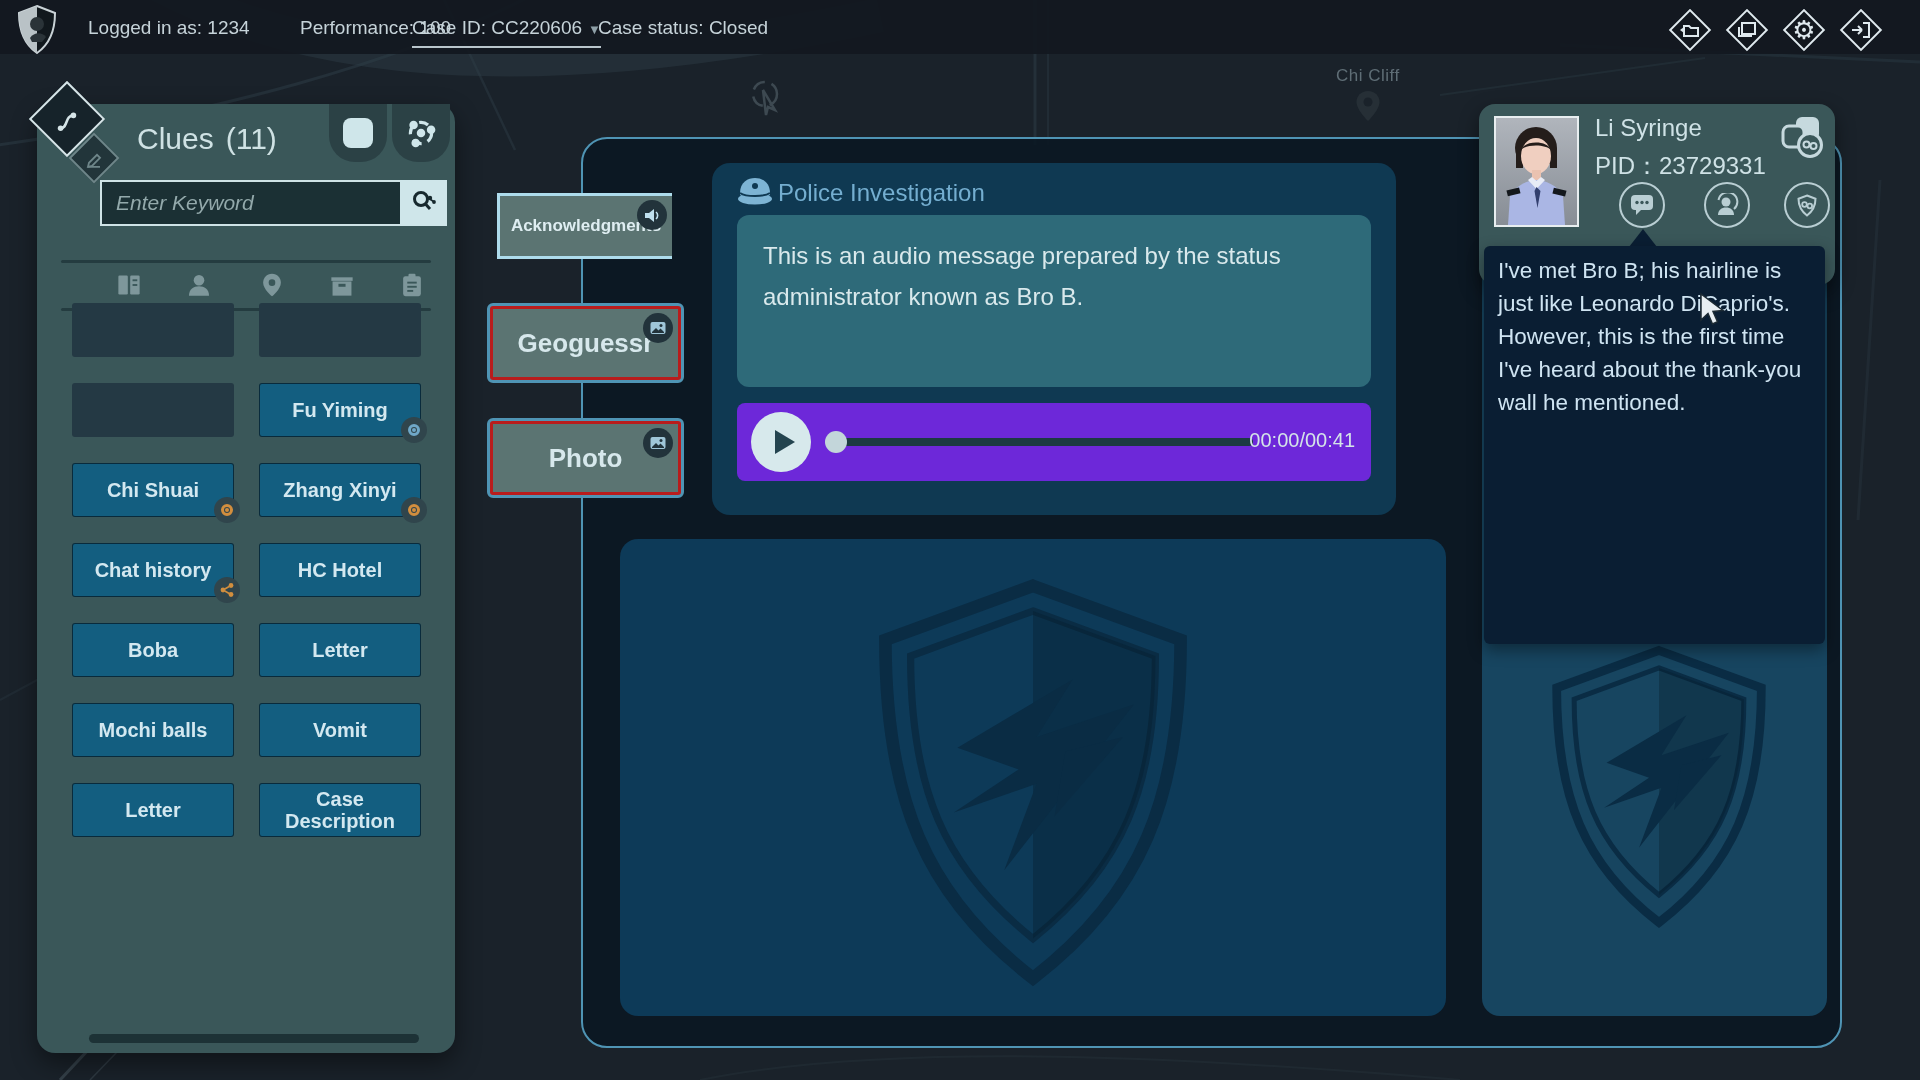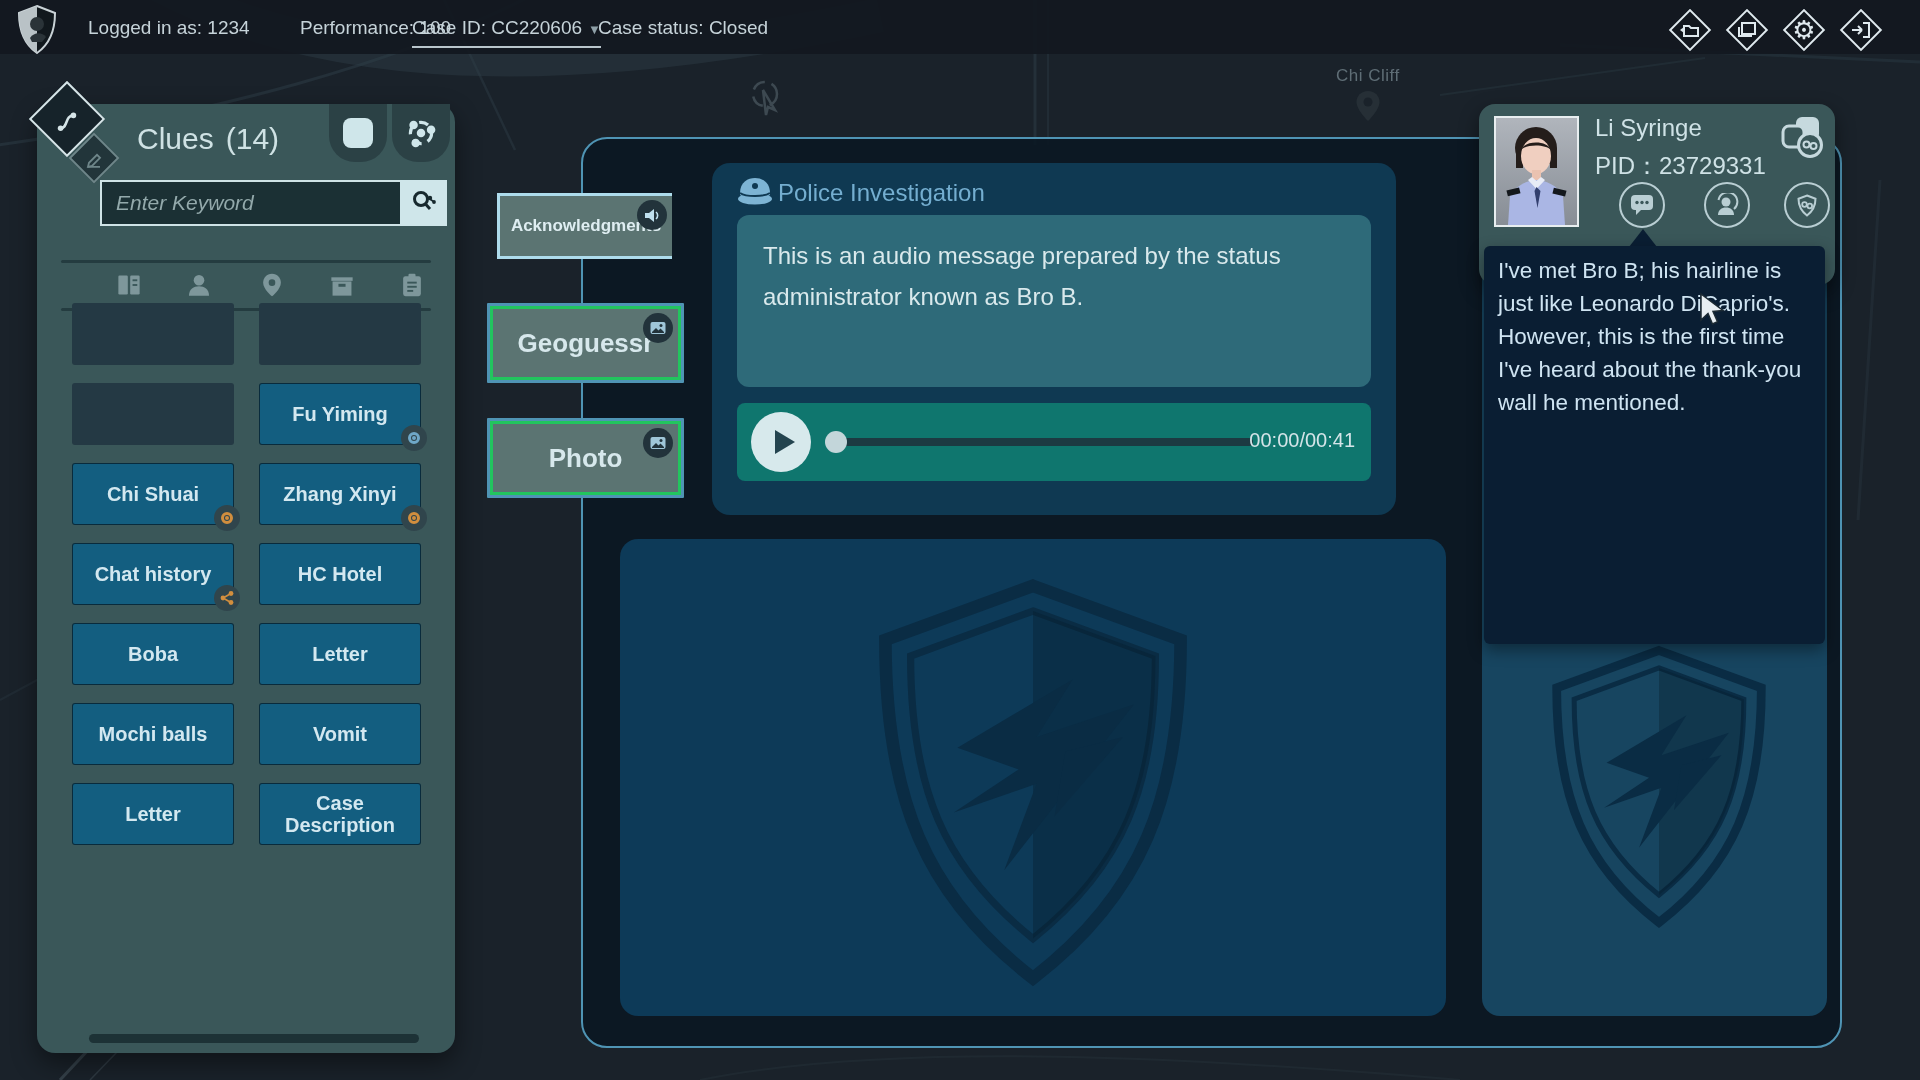--- a/index.html
+++ b/index.html
@@ -24,29 +24,29 @@
   .dicon .dg{position:absolute;left:0;top:0;width:48px;height:48px;display:flex;align-items:center;justify-content:center;color:#dfe9ee;}
 
   
   .board{position:absolute;left:581px;top:137px;width:1261px;height:911px;border:2px solid #4f94b4;border-radius:26px;background:rgba(10,23,34,.88);}
   .centerbox{position:absolute;left:620px;top:539px;width:826px;height:477px;background:#0d3a58;border-radius:18px;overflow:hidden;}
   .rightpanel{position:absolute;left:1482px;top:143px;width:345px;height:873px;background:#174560;border-radius:18px;overflow:hidden;}
 
   
   .tab{position:absolute;display:flex;align-items:center;justify-content:center;color:#dfeef2;font-weight:bold;cursor:pointer;}
   .tab-active{left:497px;top:193px;width:175px;height:66px;background:#5b7472;border:3px solid #aedcec;border-right:none;font-size:17px;}
-  .tab-frame{background:#22c55e;border:3px solid #4f94b4;padding:3px;border-radius:1px;}
+  .tab-frame{background:#b91c1c;border:3px solid #4f94b4;padding:3px;border-radius:6px;}
   .tab-inner{width:100%;height:100%;background:#5b7472;display:flex;align-items:center;justify-content:center;font-size:26px;font-weight:bold;color:#d7e8ec;}
   .tab-badge{position:absolute;width:30px;height:30px;border-radius:50%;background:#22333b;display:flex;align-items:center;justify-content:center;}
 
   
   .invest{position:absolute;left:712px;top:163px;width:684px;height:352px;background:#0f3952;border-radius:18px;}
   .invest-title{position:absolute;left:66px;top:16px;color:#74aed0;font-size:24px;}
   .msgbox{position:absolute;left:25px;top:52px;width:634px;height:172px;background:#2e6a79;border-radius:12px;padding:20px 26px;color:#d9e9ec;font-size:24px;line-height:41px;}
-  .audio{position:absolute;left:25px;top:240px;width:634px;height:78px;background:#0f766e;border-radius:8px;}
+  .audio{position:absolute;left:25px;top:240px;width:634px;height:78px;background:#6d28d9;border-radius:8px;}
   .playbtn{position:absolute;left:14px;top:9px;width:60px;height:60px;border-radius:50%;background:#d7e9ec;display:flex;align-items:center;justify-content:center;cursor:pointer;}
   .playtri{width:0;height:0;border-left:20px solid #24444f;border-top:12px solid transparent;border-bottom:12px solid transparent;margin-left:7px;}
   .track{position:absolute;left:96px;top:35px;width:420px;height:8px;border-radius:4px;background:#1c3a42;cursor:pointer;}
   .handle{position:absolute;left:88px;top:28px;width:22px;height:22px;border-radius:50%;background:#c3d6da;cursor:pointer;}
   .atime{position:absolute;right:16px;top:26px;color:#d4e4e8;font-size:20px;}
 
   
   .clues{position:absolute;left:37px;top:104px;width:418px;height:949px;background:#3a5759;border-radius:18px;box-shadow:0 10px 26px rgba(0,0,0,.45);}
   .clues-title{position:absolute;left:100px;top:18px;color:#cfe2e4;font-size:30px;}
   .clues-title .cnt{margin-left:12px;}
@@ -54,21 +54,21 @@
   .cdia-g{position:absolute;display:flex;align-items:center;justify-content:center;}
   .pill{position:absolute;top:0;width:58px;height:58px;background:#2b4145;border-radius:0 0 26px 26px;display:flex;align-items:center;justify-content:center;cursor:pointer;}
   .noteicon{width:30px;height:30px;background:#cfe6ea;border-radius:8px;}
   .searchwrap{position:absolute;left:36px;top:76px;width:347px;height:46px;display:flex;margin-left:27px;}
   .searchin{width:300px;height:46px;background:#1b3034;border:2px solid #cfe3e6;border-right:none;color:#c9dde0;font-size:21px;font-style:italic;padding:0 14px;outline:none;}
   .searchin::placeholder{color:#93a9ab;font-style:italic;}
   .searchbtn{width:47px;height:46px;background:#cfe6ea;border:none;display:flex;align-items:center;justify-content:center;cursor:pointer;}
   .filters{position:absolute;left:24px;top:156px;width:370px;}
   .fline{position:absolute;left:0;width:370px;height:3px;background:#243c40;border-radius:2px;}
   .ficon{position:absolute;top:12px;width:26px;height:26px;cursor:pointer;}
-  .slot{position:absolute;width:162px;height:62px;border-radius:3px;display:flex;align-items:center;justify-content:center;text-align:center;}
+  .slot{position:absolute;width:162px;height:54px;border-radius:3px;display:flex;align-items:center;justify-content:center;text-align:center;}
   .slot.empty{background:#243944;}
   .slot.filled{background:#135e80;border:1px solid rgba(8,30,42,.8);cursor:pointer;}
   .slot-label{color:#d3e8f0;font-size:20px;font-weight:bold;line-height:22px;padding:0 6px;}
   .badge{position:absolute;right:-7px;bottom:-7px;width:26px;height:26px;border-radius:50%;background:#30454c;display:flex;align-items:center;justify-content:center;}
   .b-ring{width:12px;height:12px;border-radius:50%;border:3px solid;display:flex;align-items:center;justify-content:center;}
   .b-dot{width:4px;height:4px;border-radius:50%;}
   .cluebar{position:absolute;left:52px;top:930px;width:330px;height:9px;border-radius:5px;background:#1d3236;cursor:pointer;}
 
   
   .card{position:absolute;left:1479px;top:104px;width:356px;height:181px;background:#3a5759;border-radius:16px;box-shadow:0 8px 20px rgba(0,0,0,.45);}
@@ -248,21 +248,21 @@
     </div>
     <div class="cdia" style="left:39px;top:36px;width:36px;height:36px;opacity:.65;border-color:#8aa0a4">
       <span class="cdia-g" style="width:36px;height:36px;transform:rotate(-45deg)">
         <svg width="18" height="18" viewBox="0 0 18 18">
             <path d="M3 15 l1 -4 8 -8 3 3 -8 8 z" fill="none" stroke="#8aa0a4" stroke-width="1.8"></path>
             <path d="M3 15 h12" stroke="#8aa0a4" stroke-width="1.8"></path>
           </svg>
       </span>
     </div>
     <div class="clues-title">
-      <span>Clues</span><span class="cnt">(14)</span>
+      <span>Clues</span><span class="cnt">(11)</span>
     </div>
     <div class="pill" style="left:292px">
         <span class="noteicon"></span>
       </div>
     <div class="pill" style="left:355px">
       <svg width="34" height="34" viewBox="0 0 32 32">
         <circle cx="16" cy="16" r="10" fill="none" stroke="#cfe6ea" stroke-width="3" stroke-dasharray="9 6"></circle>
         <circle cx="16" cy="16" r="4" fill="#cfe6ea"></circle>
         <circle cx="9" cy="8.5" r="4" fill="#cfe6ea"></circle>
         <circle cx="25.5" cy="13" r="4" fill="#cfe6ea"></circle>

